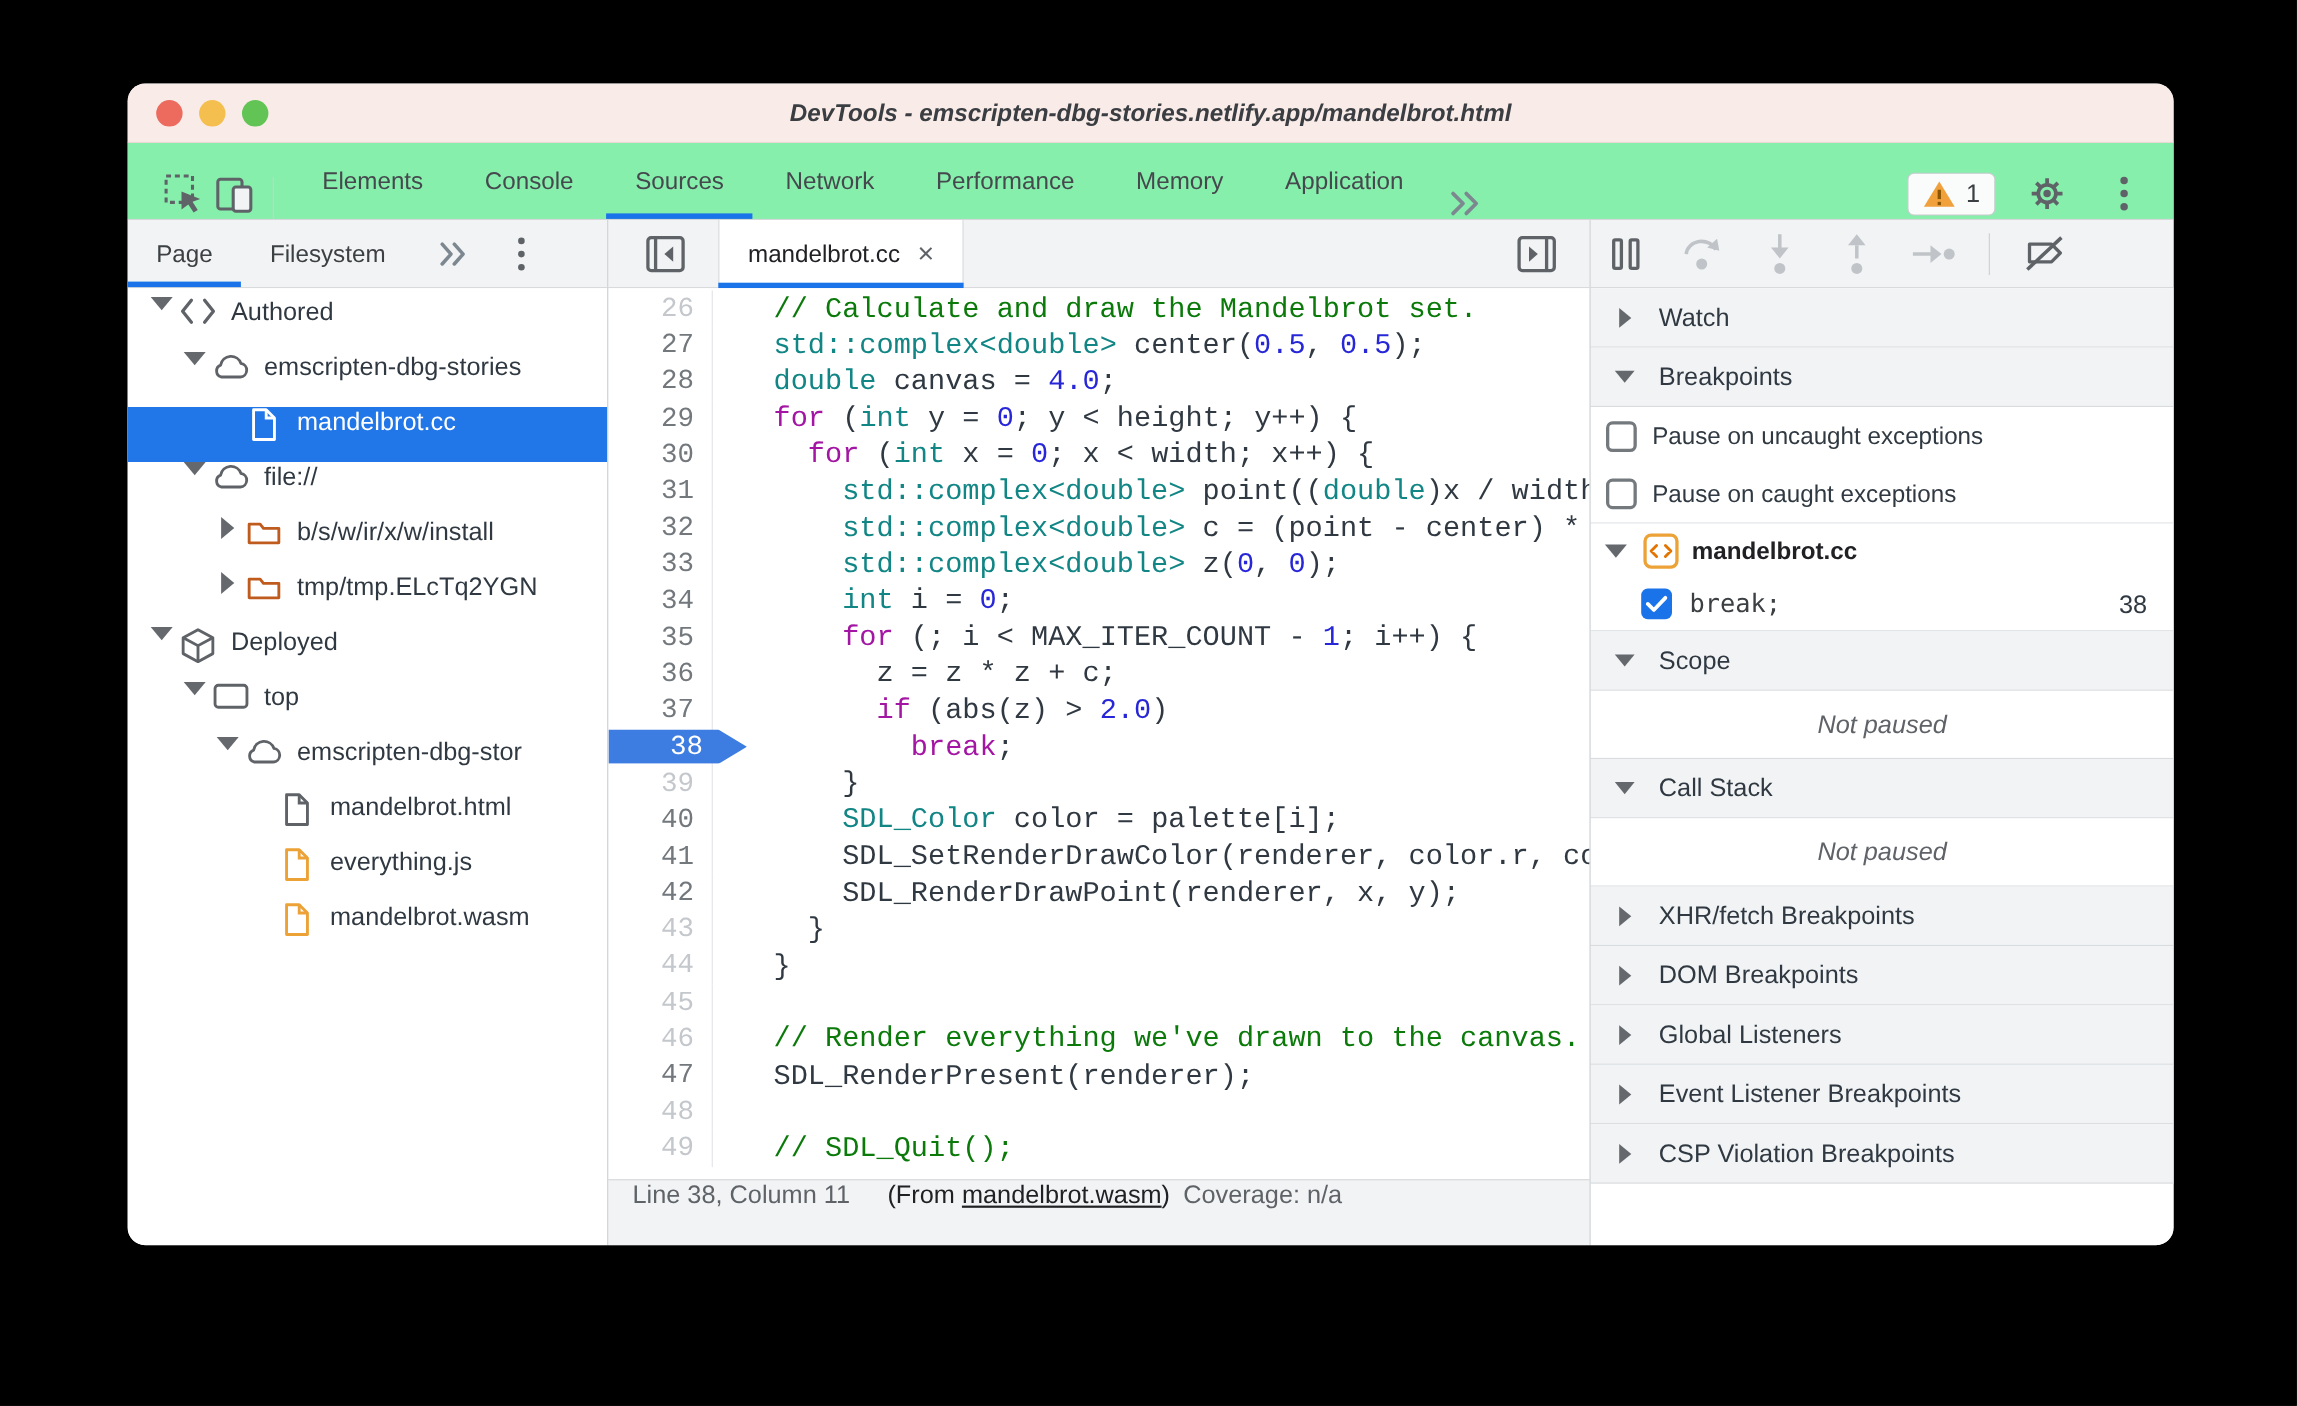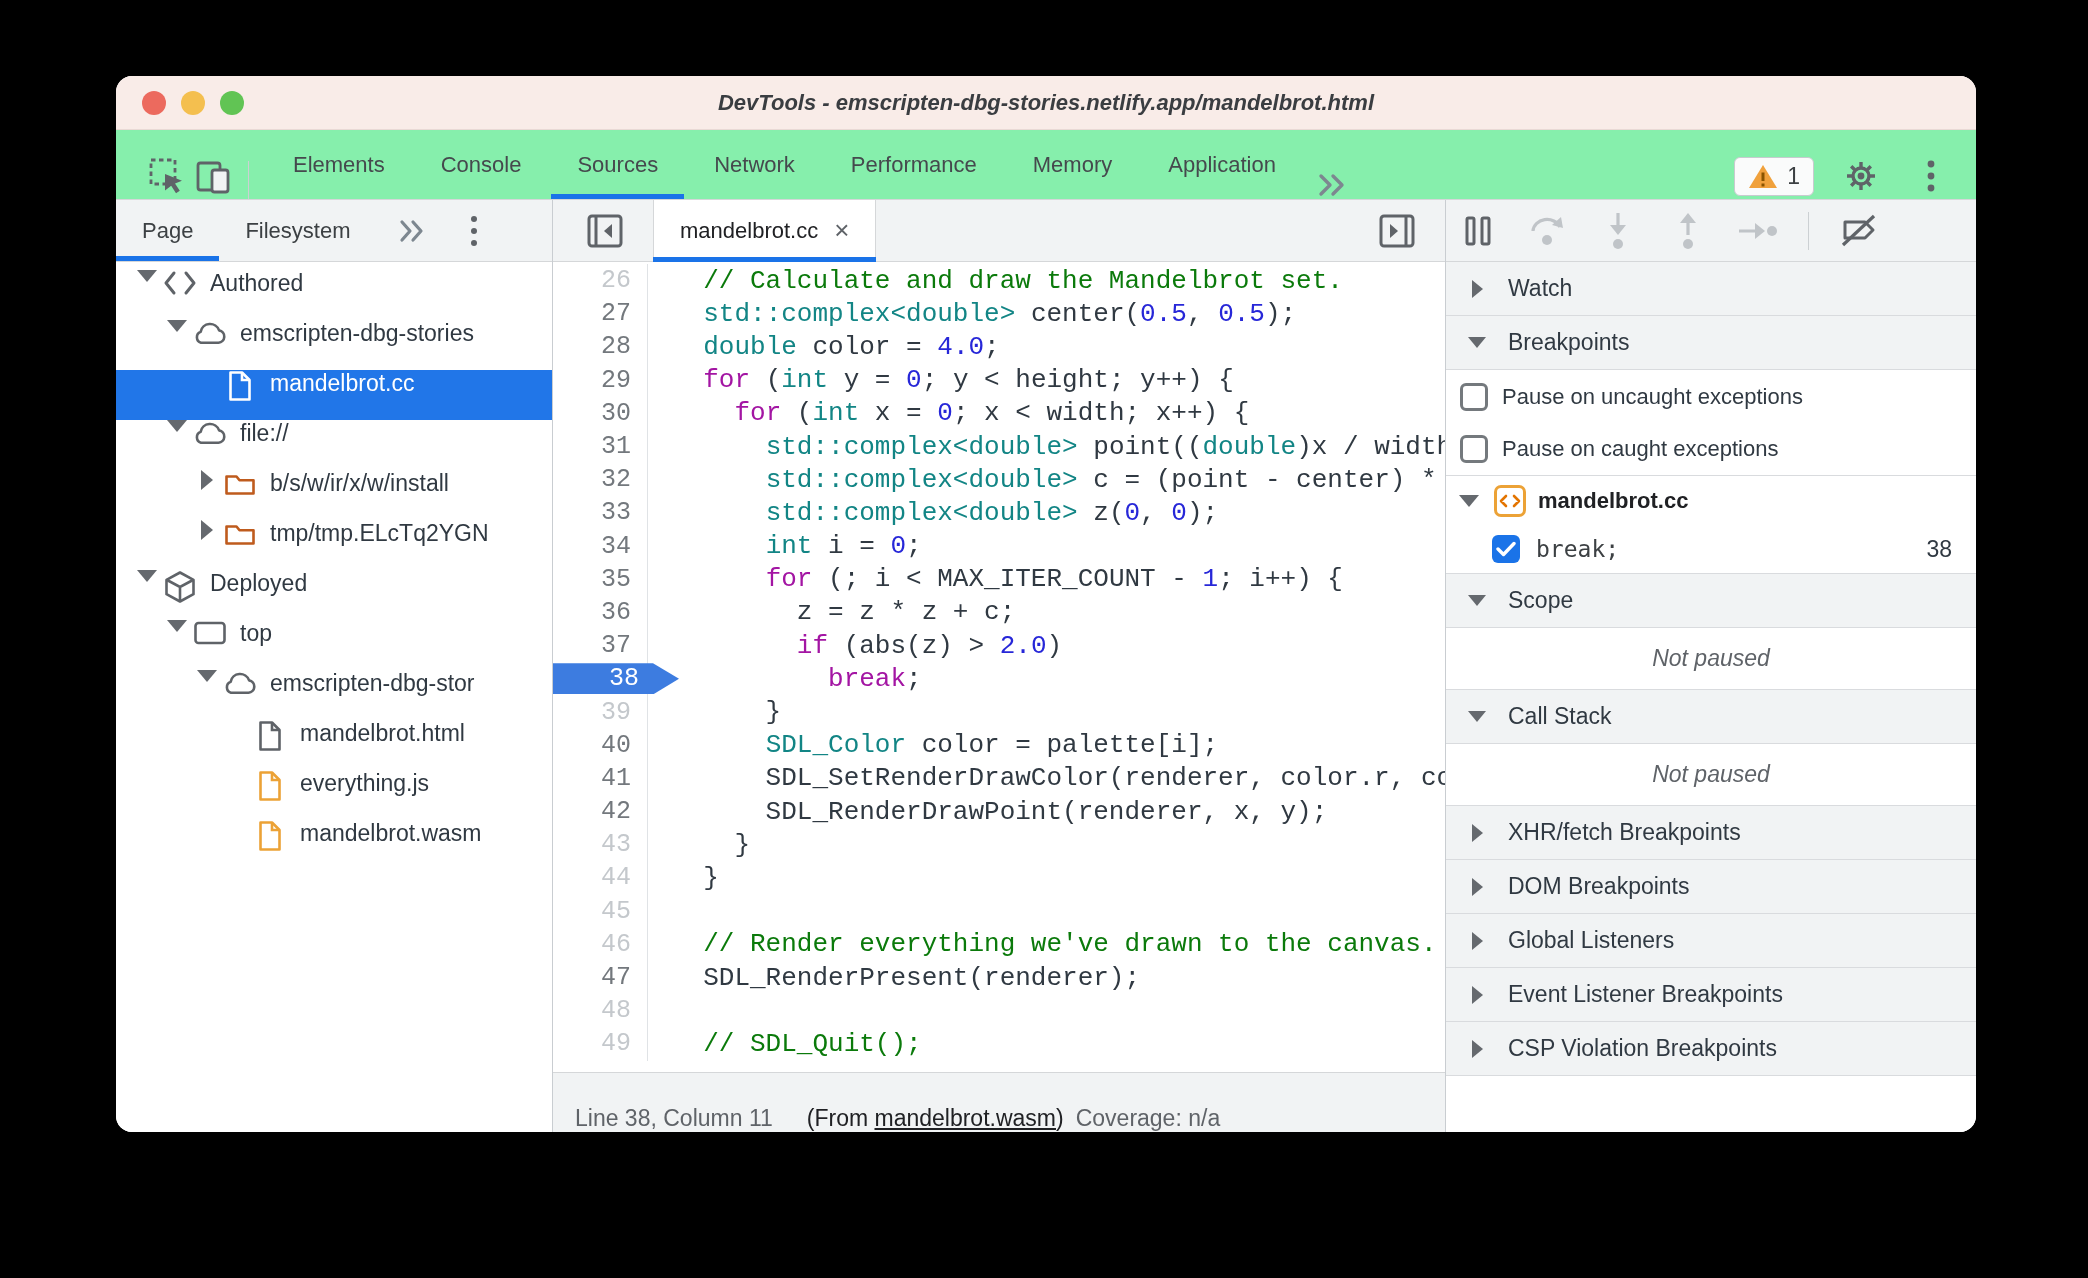--- a/index.html
+++ b/index.html
@@ -56,21 +56,21 @@
   .ln { width:95px; flex:none; height:100%; border-right:1px solid #e0e3e6; position:relative;
     display:flex; align-items:center; justify-content:flex-end; padding-right:16px;
     color:#73787d; font-size:25px; }
   .ln.dim { color:#c4c8cc; }
   .src { padding-left:24px; white-space:pre; color:#303942; font-size:26px; }
   .tok-c { color:#0b7a0b; } .tok-k { color:#a315a3;margin-top:44px; } .tok-t { color:#128585; } .tok-n { color:#2727d8; }
   .bp-flag { position:absolute; left:0; top:1px; bottom:1px; width:126px; background:#3d7ce0; z-index:2;
     clip-path:polygon(0 0,100px 0,126px 50%,100px 100%,0 100%);
     display:flex; align-items:center; justify-content:flex-end; padding-right:40px; color:#fff; font-size:25px; }
   .status { position:absolute; left:437px; top:996px; width:892px; height:60px; background:#f1f3f4;
-    border-top:1px solid #d5d7d9; display:flex; align-items:flex-end; padding:0 22px; font-size:23px; color:#5f6368; }
+    border-top:1px solid #d5d7d9; display:flex; align-items:flex-start; padding:0 22px; font-size:23px; color:#5f6368; }
   .status .from { color:#202124; margin-left:34px; white-space:pre; }
   .status .from-link { color:#202124; text-decoration:underline; }
   .status .cov { margin-left:12px; }
   
   .dbg-toolbar { position:absolute; left:1330px; top:124px; width:530px; height:62px; background:#f1f3f4;
     border-bottom:1px solid #d5d7d9; display:flex; align-items:center; padding-left:10px; gap:26px; }
   .dbg-toolbar .tb-icon { width:44px; height:44px; }
   .dbg { position:absolute; left:1330px; top:186px; width:530px; bottom:0; background:#fff; }
   .sec-header { height:54px; background:#f1f3f4; border-bottom:1px solid #d9dbde;
     display:flex; align-items:center; padding-left:16px; gap:16px; font-size:23px; color:#303942; }
@@ -338,21 +338,21 @@
       <div class="code-line">
         <div class="ln dim">26</div>
         <div class="src"><span class="tok-c">  // Calculate and draw the Mandelbrot set.</span></div>
       </div>
       <div class="code-line">
         <div class="ln">27</div>
         <div class="src"><span>  </span><span class="tok-t">std::complex&lt;double&gt;</span><span> center(</span><span class="tok-n">0.5</span><span>, </span><span class="tok-n">0.5</span><span>);</span></div>
       </div>
       <div class="code-line">
         <div class="ln">28</div>
-        <div class="src"><span>  </span><span class="tok-t">double</span><span> color = </span><span class="tok-n">4.0</span><span>;</span></div>
+        <div class="src"><span>  </span><span class="tok-t">double</span><span> canvas = </span><span class="tok-n">4.0</span><span>;</span></div>
       </div>
       <div class="code-line">
         <div class="ln">29</div>
         <div class="src"><span>  </span><span class="tok-k">for</span><span> (</span><span class="tok-t">int</span><span> y = </span><span class="tok-n">0</span><span>; y &lt; height; y++) {</span></div>
       </div>
       <div class="code-line">
         <div class="ln">30</div>
         <div class="src"><span>    </span><span class="tok-k">for</span><span> (</span><span class="tok-t">int</span><span> x = </span><span class="tok-n">0</span><span>; x &lt; width; x++) {</span></div>
       </div>
       <div class="code-line">

